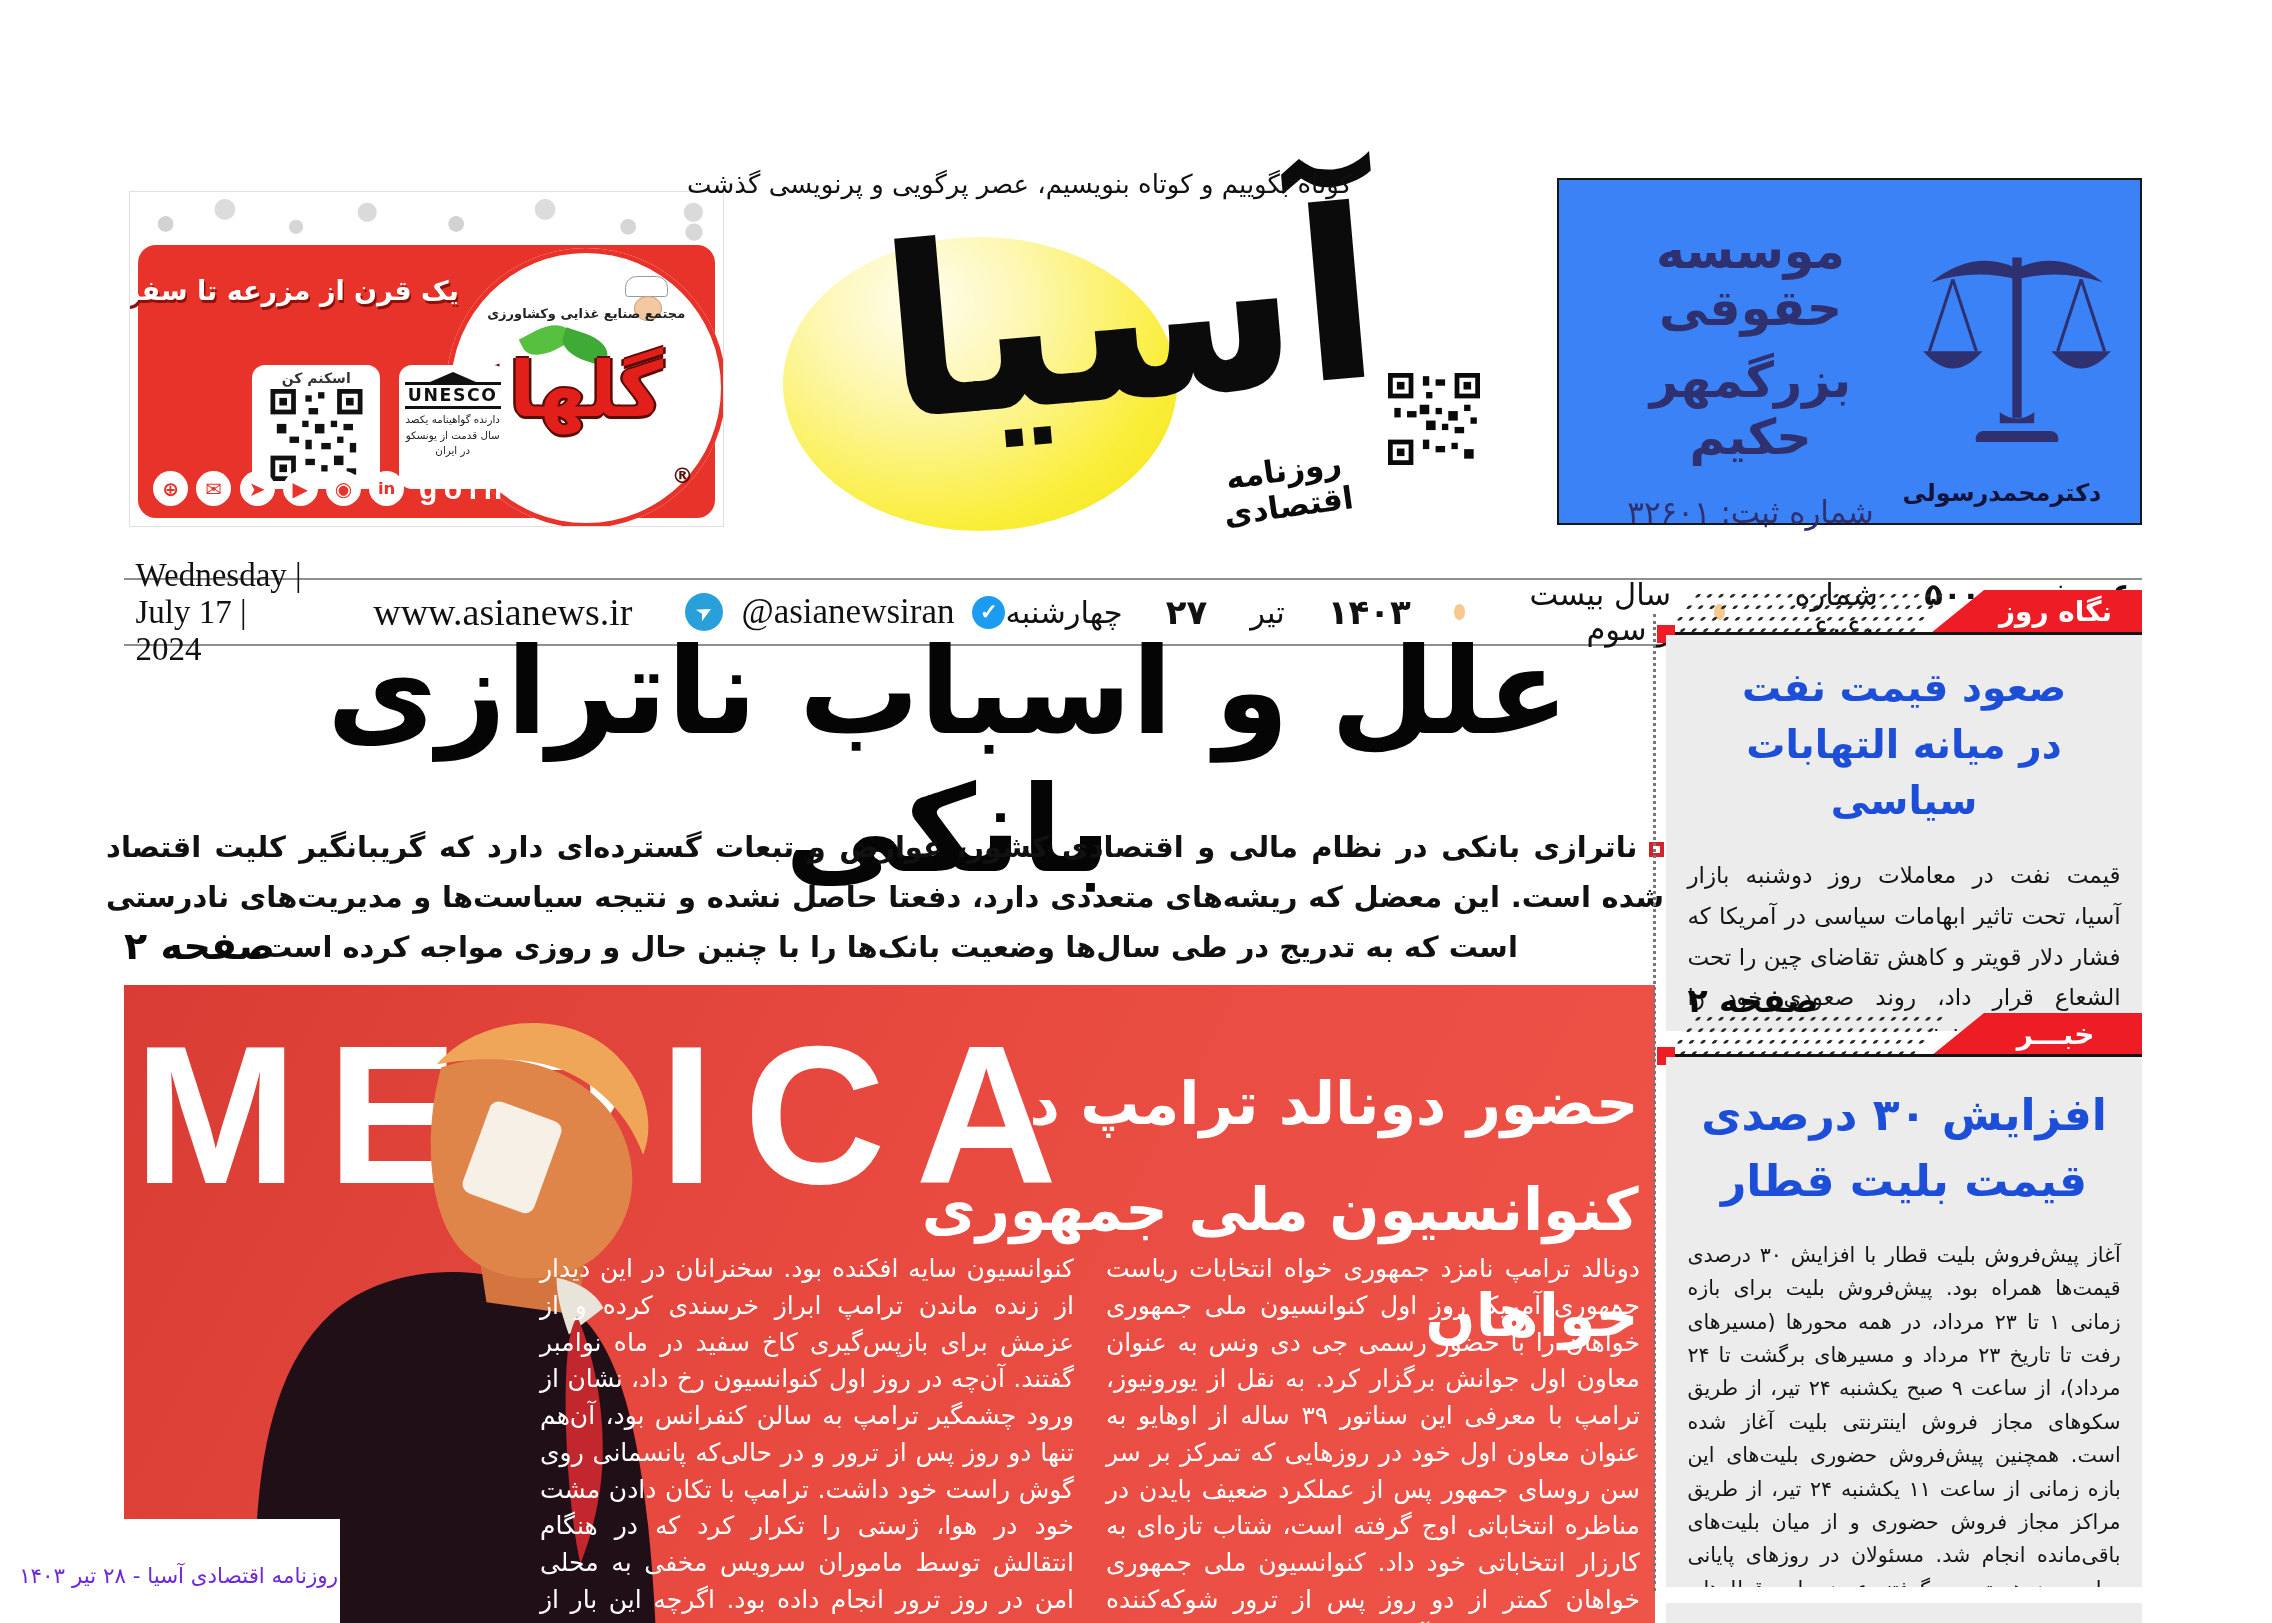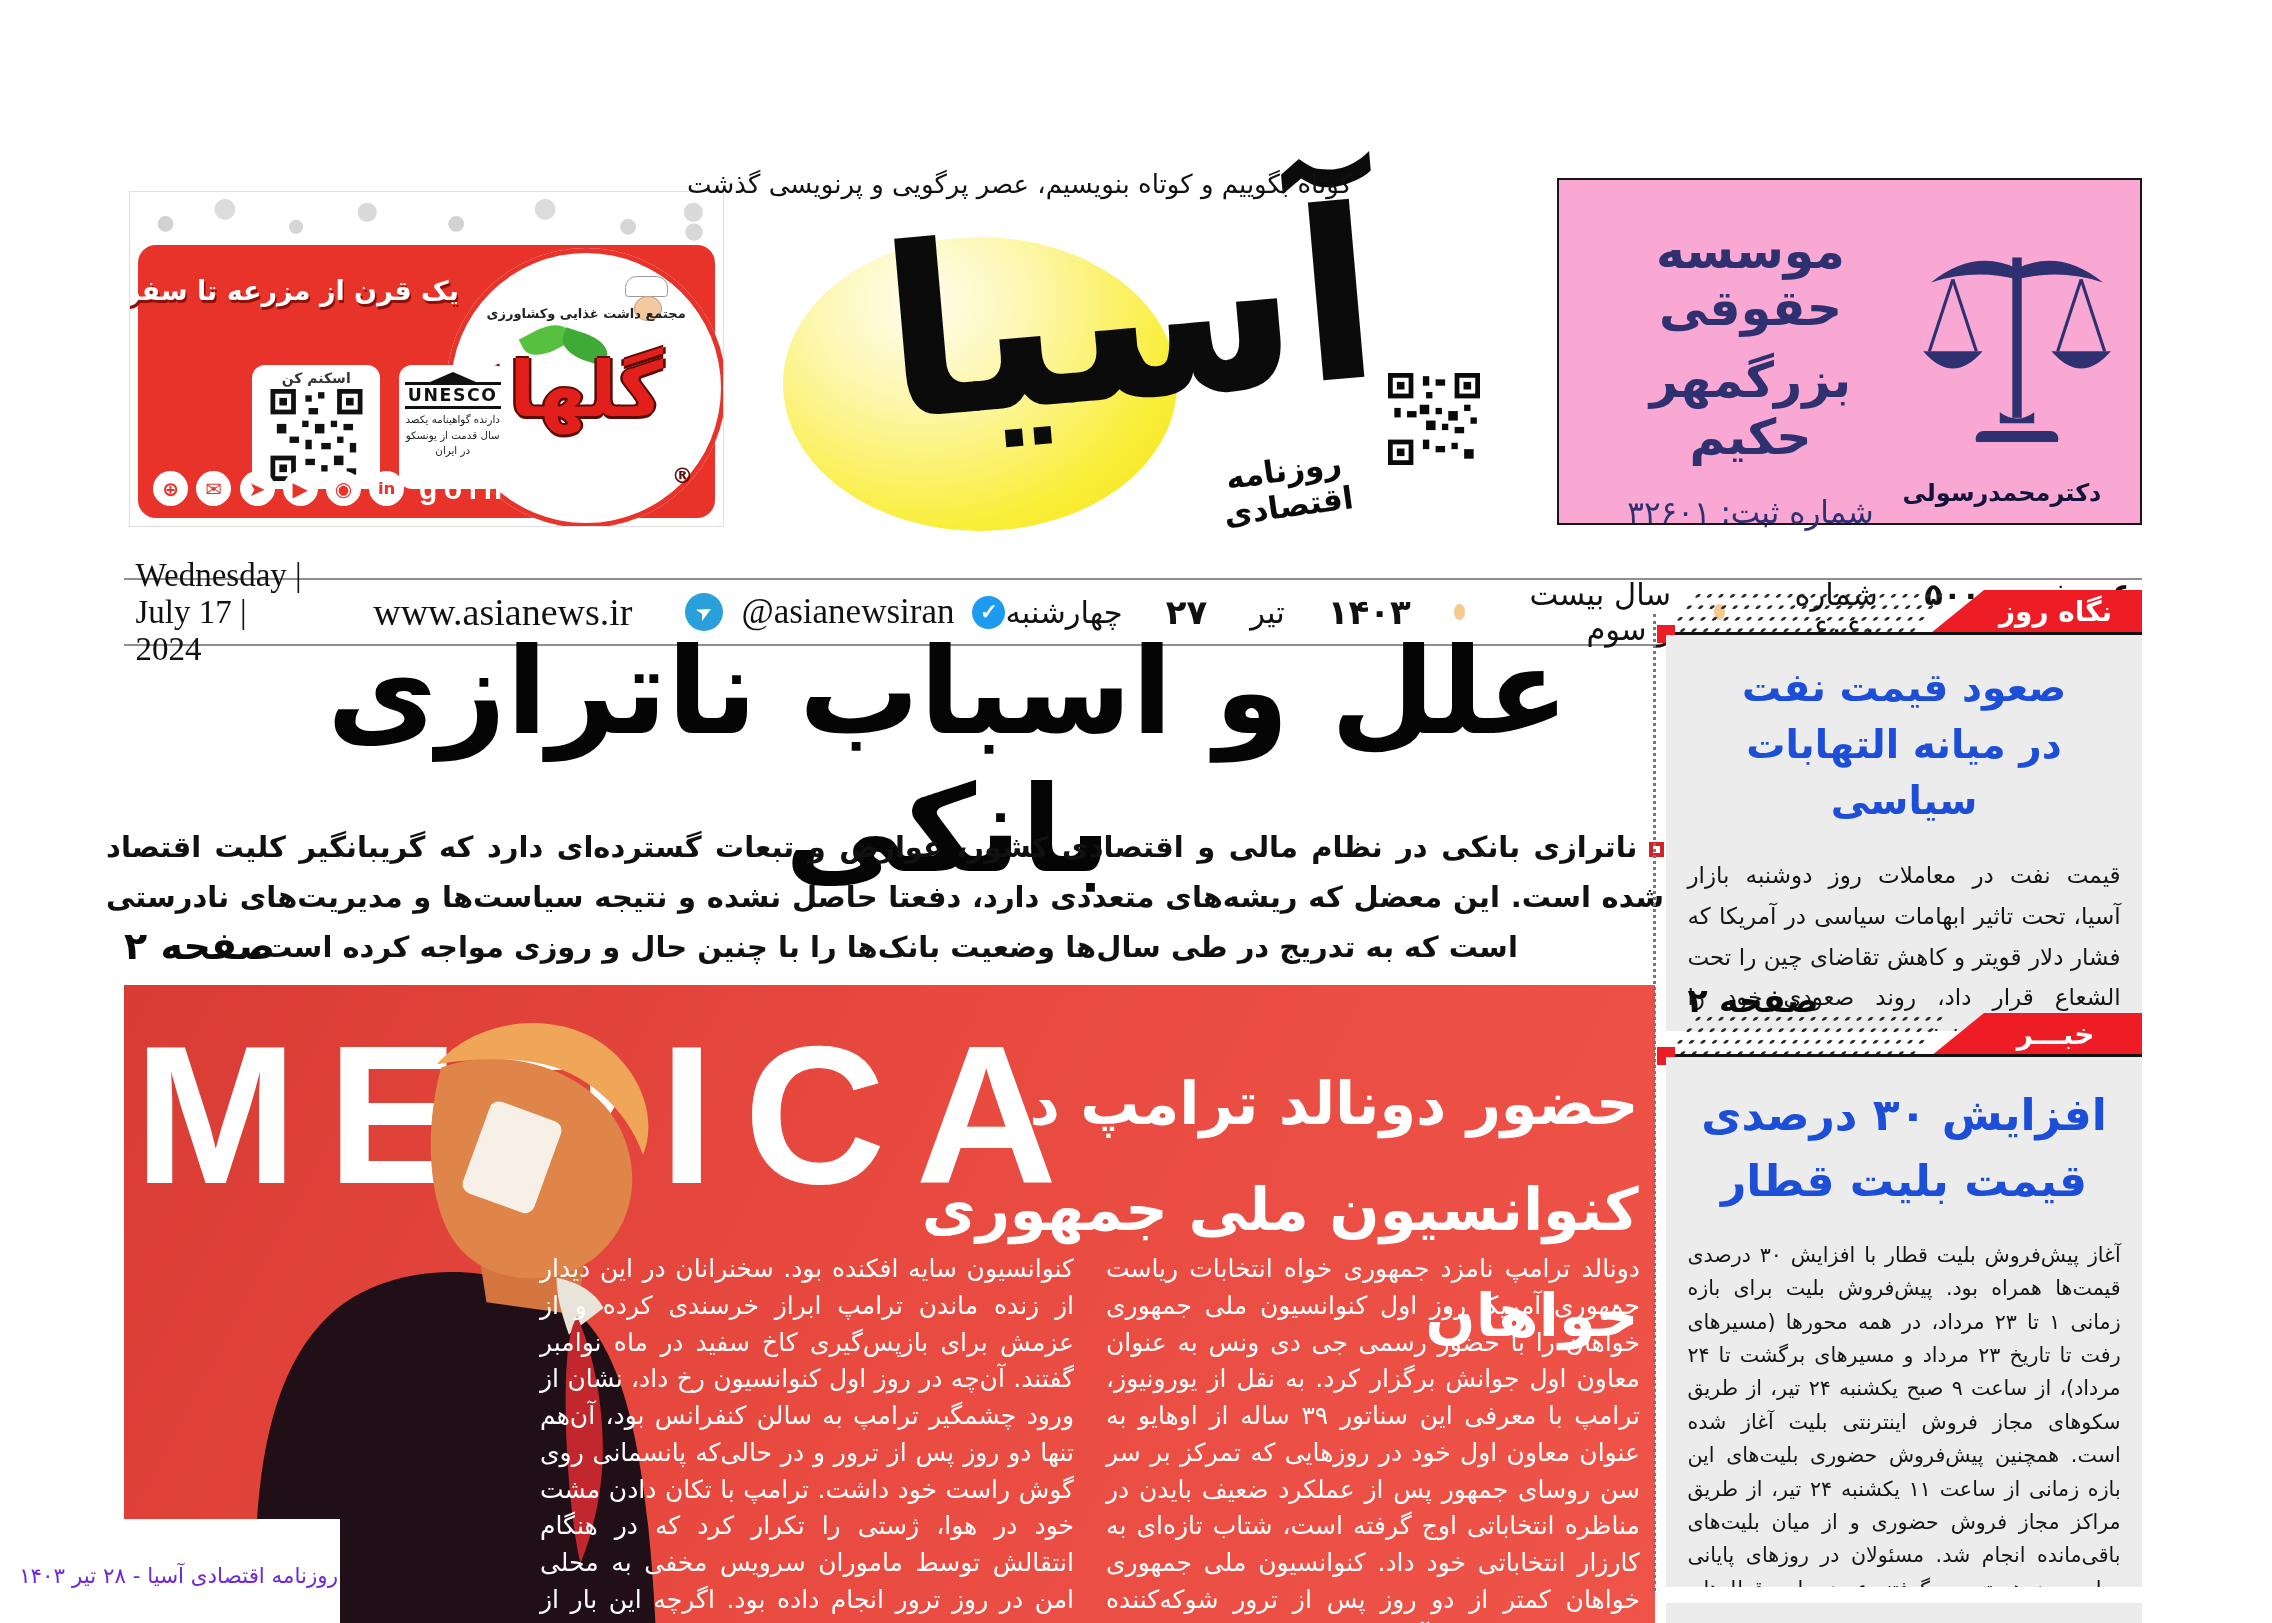--- a/index.html
+++ b/index.html
@@ -71,21 +71,21 @@
     font-weight:normal; color:#111; white-space:nowrap; z-index:4; }
   .sun { left:783px; top:237px; width:394px; height:294px; border-radius:50%; z-index:1;
     background:radial-gradient(ellipse at 35% 22%, #fffdf0 0%, #fdf7b0 30%, #faee3a 70%, #f3e312 100%); }
   .asia-title { left:759px; top:169px; width:742px; text-align:center; font-size:235px;
     line-height:1.25; font-weight:bold; color:#0b0b0b; z-index:2; transform:rotate(-5deg); }
   .asia-sub { left:1179px; top:452px; width:214px; text-align:center; font-size:31px;
     font-weight:bold; color:#0b0b0b; transform:rotate(-8deg); z-index:3; }
   .qr-mast { left:1388px; top:373px; width:92px; height:92px; z-index:3; }
 
   
-  .ad-legal { left:1557px; top:178px; width:585px; height:347px; background:#f9a8d4;
+  .ad-legal { left:1557px; top:178px; width:585px; height:347px; background:#3b82f6;
     border:2.5px solid #161616; }
   .legal-text { position:absolute; right:223px; left:25px; top:43px; text-align:center;
     color:#2e3070; }
   .legal-l1 { font-size:49px; font-weight:bold; }
   .legal-l2 { font-size:49px; font-weight:bold; margin-top:15px; letter-spacing:1.6px; }
   .legal-reg { font-size:31px; margin-top:28px; font-weight:normal; }
   .legal-person { position:absolute; left:330px; right:25px; bottom:16.5px; text-align:center;
     font-size:24px; font-weight:bold; color:#14143a; }
   .scales { position:absolute; right:28px; top:54px; width:190px; height:219px; }
 
@@ -164,21 +164,21 @@
 
   <div class="abs ad-golha">
     <div class="spice-strip"></div>
     <div class="spice-side"></div>
     <div class="golha-panel">
       <div class="golha-banner">یک قرن از مزرعه تا سفره با گلها</div>
 
       <div class="golha-circle">
         <div class="chef-hat"></div>
         <div class="chef-face"></div>
-        <div class="golha-tagline">مجتمع داشت غذایی وکشاورزی</div>
+        <div class="golha-tagline">مجتمع صنایع غذایی وکشاورزی</div>
         <div class="leaf l1"></div>
         <div class="leaf l2"></div>
         <div class="golha-brand">گلها</div>
         <div class="golha-since">۱۳۱۸</div>
         <div class="golha-r">®</div>
       </div>
 
       <div class="white-card card-qr">
         <div class="scan">اسکنم کن</div>
         <svg width="97" height="92" viewBox="0 0 29 29" style="margin-top:3.3px;">

